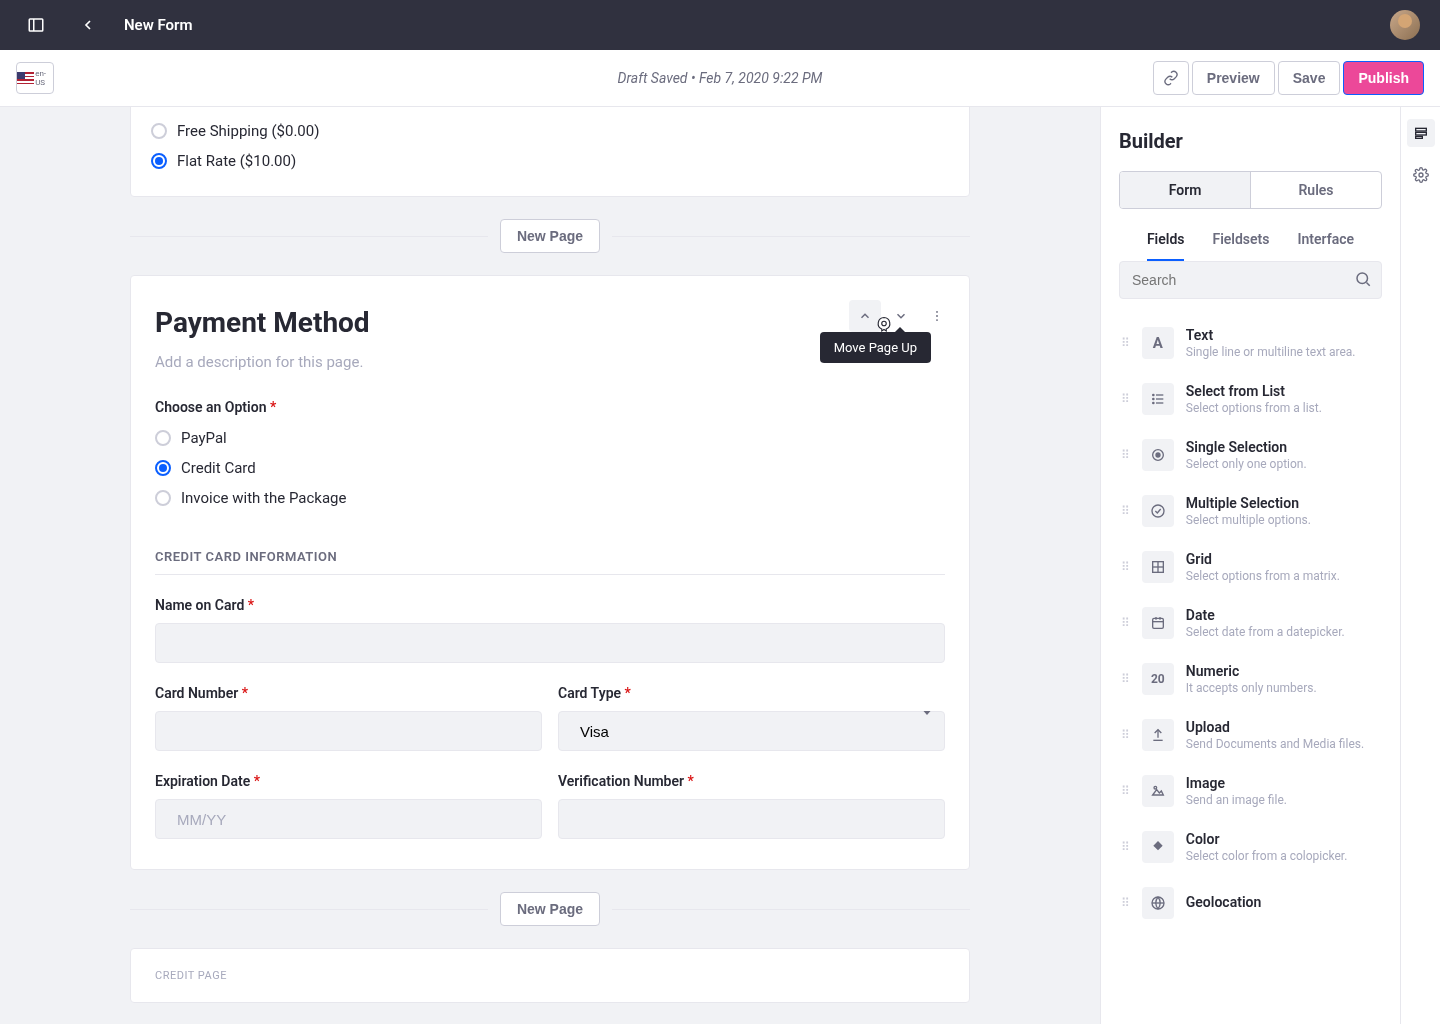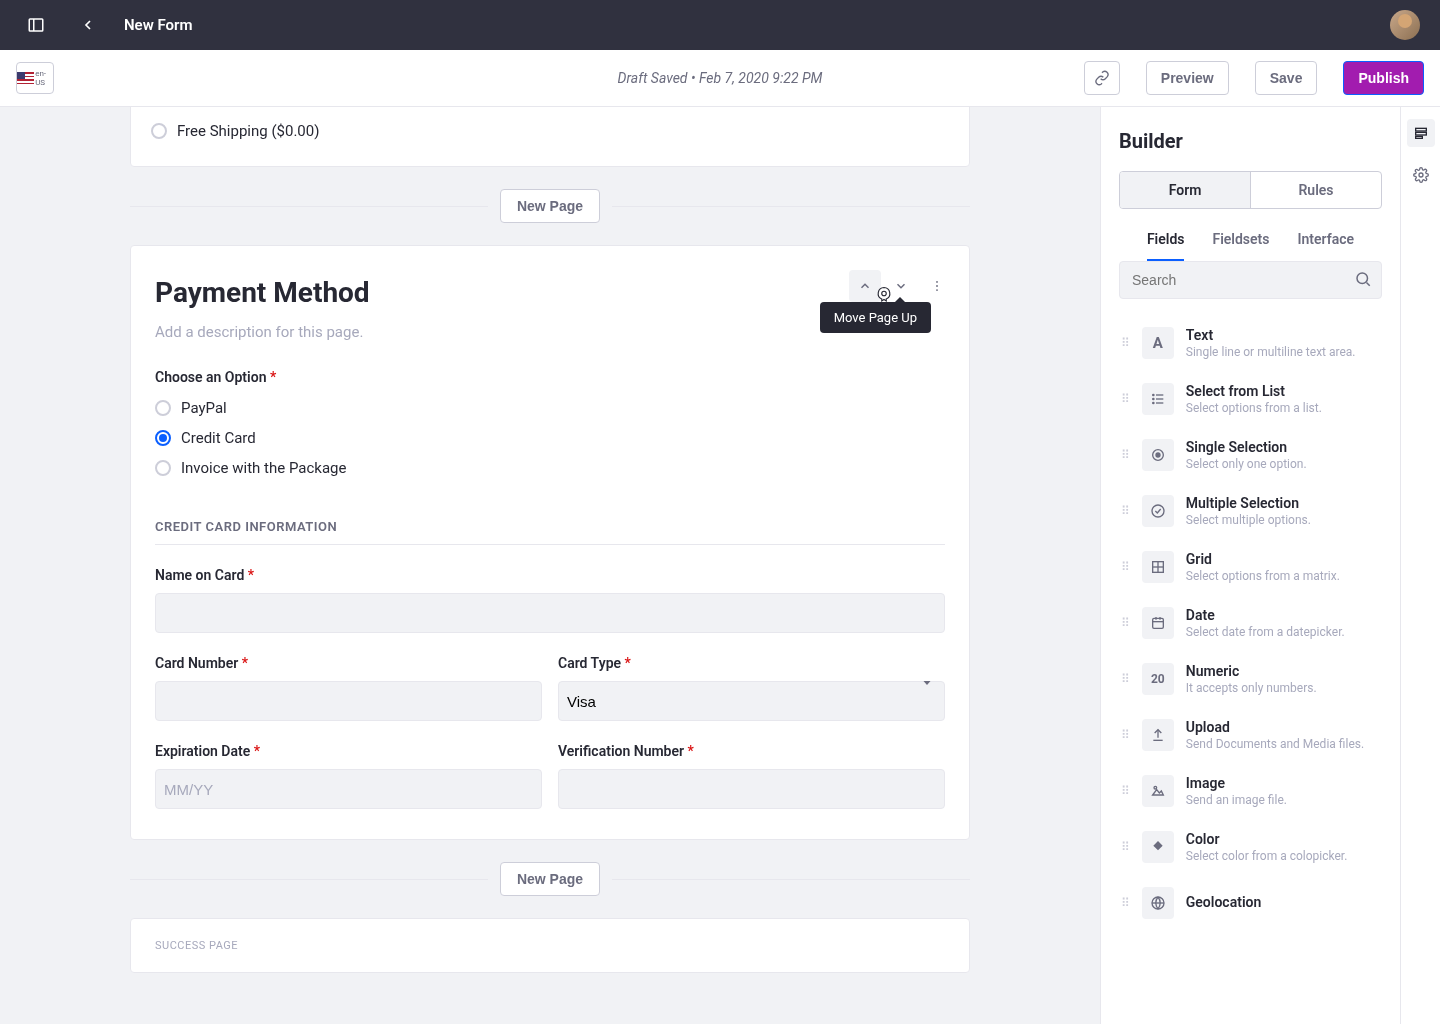--- a/index.html
+++ b/index.html
@@ -9,24 +9,24 @@
 .icon-btn { width: 32px; height: 32px; display: flex; align-items: center; justify-content: center; color: #fff; cursor: pointer; }
 .topbar-title { color: #fff; font-weight: 600; font-size: 15px; }
 .avatar { width: 30px; height: 30px; border-radius: 50%; background: linear-gradient(135deg,#c9a88a,#8b6f52); position: relative; overflow: hidden; }
 .avatar::after { content:''; position:absolute; width:14px; height:14px; background:#d4a574; border-radius:50%; top:4px; left:8px; }
 .toolbar { background: #fff; height: 57px; border-bottom: 1px solid #e7e7ed; display: flex; align-items: center; padding: 0 16px; justify-content: space-between; }
 .locale { border:1px solid #cdced9; border-radius:4px; width:38px; height:32px; display:flex; align-items:center; justify-content:center; gap:1px; }
 .flag { width:20px; height:12px; background:linear-gradient(to bottom,#b22234 0%,#b22234 15%,#fff 15%,#fff 30%,#b22234 30%,#b22234 45%,#fff 45%,#fff 60%,#b22234 60%,#b22234 75%,#fff 75%,#fff 90%,#b22234 90%); position:relative; }
 .flag::before { content:''; position:absolute; width:8px; height:7px; background:#3c3b6e; top:0; left:0; }
 .locale-txt { font-size:8px; color:#6b6c7e; }
 .status { position:absolute; left:50%; transform:translateX(-50%); font-style:italic; color:#6b6c7e; font-size:14px; }
-.toolbar-right { display:flex; gap:26px; align-items:center; }
+.toolbar-right { display:flex; gap:3px; align-items:center; }
 .btn { border:1px solid #cdced9; background:#fff; color:#6b6c7e; padding:8px 14px; border-radius:4px; font-size:14px; font-weight:600; cursor:pointer; }
 .btn-icon-only { width:36px; padding:8px 0; display:flex; align-items:center; justify-content:center; }
-.btn-primary { background:#a21caf; border-color:#0b5fff; color:#fff; }
+.btn-primary { background:#ec4899; border-color:#0b5fff; color:#fff; }
 .main-wrap { display:flex; height:calc(1024px - 107px); }
 .canvas { flex:1; overflow-y:auto; padding-bottom:60px; position:relative; }
 .form-area { margin:0 auto; width:840px; }
 .card { background:#fff; border:1px solid #e7e7ed; border-radius:4px; }
 .shipping-card { padding:16px 20px 20px; margin-top:-8px; }
 .radio-row { display:flex; align-items:center; gap:10px; padding:6px 0; font-size:15px; }
 .radio { width:16px; height:16px; border:2px solid #cdced9; border-radius:50%; display:inline-block; }
 .radio.checked { border-color:#0b5fff; position:relative; }
 .radio.checked::after { content:''; width:8px; height:8px; background:#0b5fff; border-radius:50%; position:absolute; top:2px; left:2px; }
 .divider-row { display:flex; align-items:center; margin:22px 0; }
@@ -42,21 +42,21 @@
 .tooltip { position:absolute; top:56px; right:38px; background:#272833; color:#fff; font-size:13px; padding:8px 14px; border-radius:4px; white-space:nowrap; }
 .tooltip::before { content:''; position:absolute; top:-5px; left:50%; margin-left:20px; border-left:5px solid transparent; border-right:5px solid transparent; border-bottom:5px solid #272833; }
 .cursor { position:absolute; top:40px; right:76px; z-index:5; }
 .field-label { font-size:14px; font-weight:600; margin-top:28px; }
 .req { color:#da1414; }
 .options-group { margin-top:8px; }
 .section-hdr { font-size:13px; font-weight:600; color:#6b6c7e; letter-spacing:.5px; margin-top:36px; padding-bottom:10px; border-bottom:1px solid #e7e7ed; }
 .form-grid { display:flex; gap:16px; margin-top:22px; }
 .form-col { flex:1; }
 .form-col .field-label { margin-top:0; }
-.input { width:100%; height:40px; background:#f1f2f5; border:1px solid #e7e7ed; border-radius:4px; margin-top:10px; padding:0 8px; font-size:15px; }
+.input { width:100%; height:40px; background:#f1f2f5; border:1px solid #e7e7ed; border-radius:4px; margin-top:10px; padding:0 21px; font-size:15px; }
 .input::placeholder { color:#a7a9bc; }
 .select { position:relative; }
 .select-caret { position:absolute; right:12px; top:22px; color:#6b6c7e; }
 .success-card { padding:20px 24px; }
 .sidebar { width:300px; background:#fff; border-left:1px solid #e7e7ed; padding:22px 18px 0; overflow:hidden; }
 .sidebar h2 { font-size:20px; font-weight:700; }
 .seg { display:flex; border:1px solid #cdced9; border-radius:4px; margin-top:18px; overflow:hidden; }
 .seg-btn { flex:1; text-align:center; padding:10px 0; font-size:14px; font-weight:600; color:#6b6c7e; cursor:pointer; }
 .seg-btn.active { background:#f1f2f5; color:#272833; }
 .seg-btn + .seg-btn { border-left:1px solid #cdced9; }
@@ -118,20 +118,24 @@
 </div>
 
 <div class="main-wrap">
   <div class="canvas">
     <div class="form-area">
       <div class="card shipping-card">
         <div class="radio-row">
           <span class="radio"></span>
           <span>Free Shipping ($0.00)</span>
         </div>
+        <div class="radio-row">
+          <span class="radio checked"></span>
+          <span>Flat Rate ($10.00)</span>
+        </div>
       </div>
 
       <div class="divider-row">
         <div class="divider-line"></div>
         <button class="newpage-btn">New Page</button>
         <div class="divider-line"></div>
       </div>
 
       <div class="card page-card">
         <div class="page-actions">
@@ -213,21 +217,21 @@
         </div>
       </div>
 
       <div class="divider-row">
         <div class="divider-line"></div>
         <button class="newpage-btn">New Page</button>
         <div class="divider-line"></div>
       </div>
 
       <div class="card success-card">
-        <div class="page-meta">SUCCESS PAGE</div>
+        <div class="page-meta">CREDIT PAGE</div>
       </div>
     </div>
   </div>
 
   <div class="sidebar">
     <h2>Builder</h2>
     <div class="seg">
       <div class="seg-btn active">Form</div>
       <div class="seg-btn">Rules</div>
     </div>

